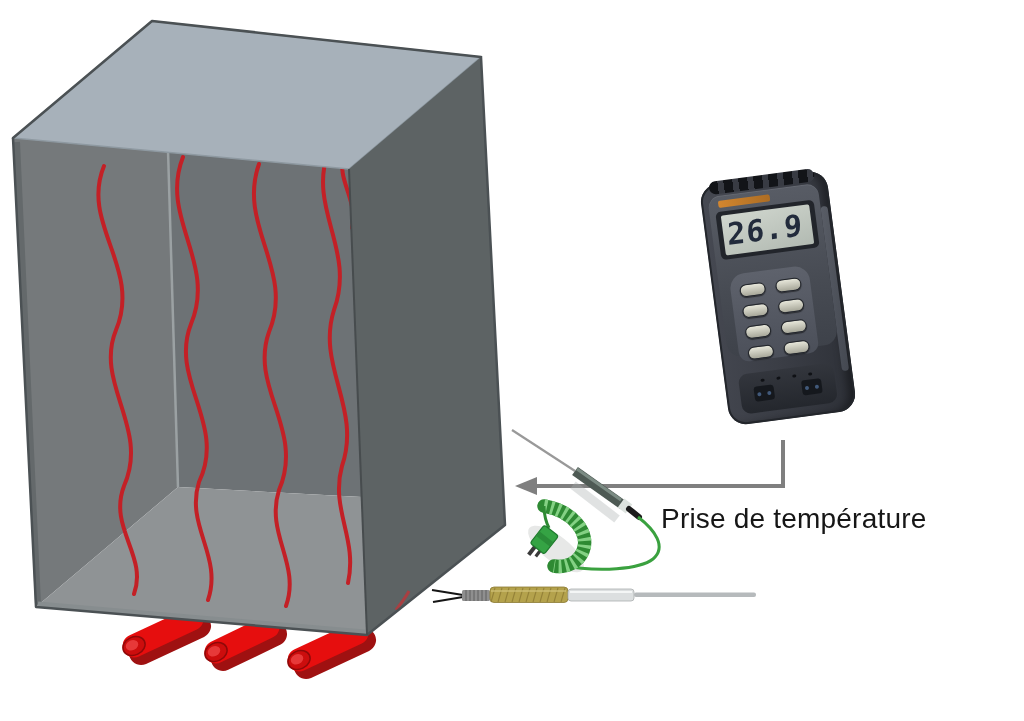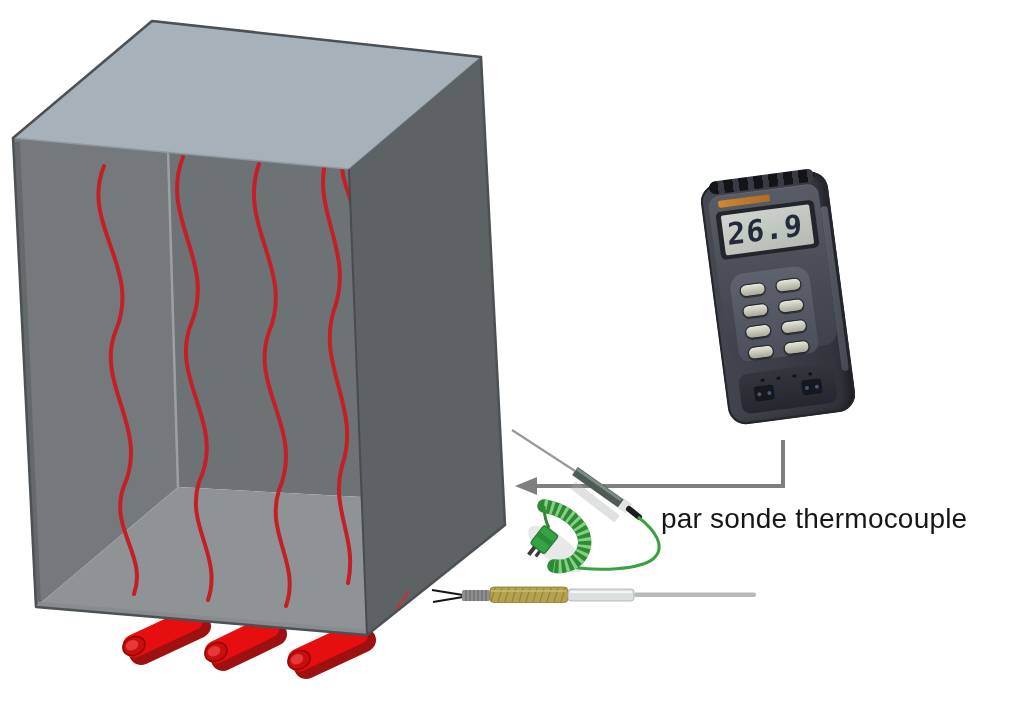--- a/index.html
+++ b/index.html
@@ -199,16 +199,16 @@
         </div>
         <div class="jack">
           <div class="pin"></div>
           <div class="pin"></div>
         </div>
       </div>
     </div>
   </div>
 
   <div class="caption">
-    <div>par sonde thermocouple</div>
+    <div>Prise de température</div>
   </div>
 
 </div>
 
 </body></html>

